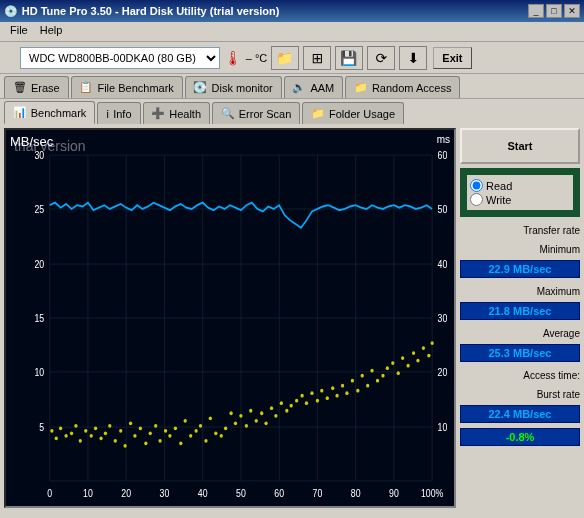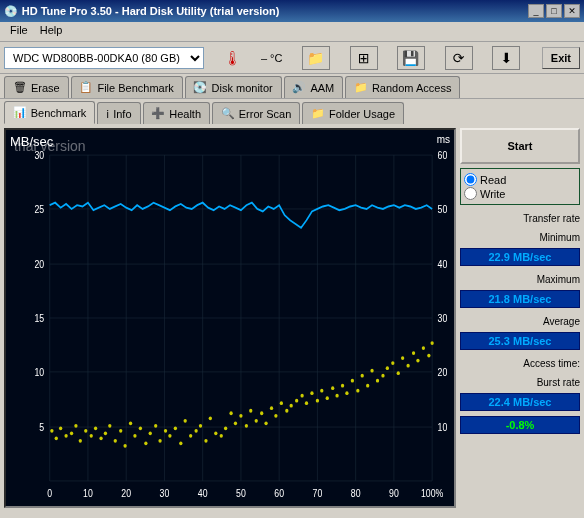--- a/index.html
+++ b/index.html
@@ -64,24 +64,23 @@
       cursor: pointer;
       font-size: 11px;
     }
 
     
     .toolbar {
       background: #d4d0c8;
       height: 32px;
       display: flex;
       align-items: center;
-      padding: 2px 4px;
+      padding: 2px 20px;
       gap: 4px;
       border-bottom: 1px solid #a0a0a0;
-      justify-content: space-between;
     }
     .disk-select {
       height: 22px;
       width: 200px;
       font-size: 11px;
       background: white;
       border: 1px solid #7f9db9;
       padding: 1px 4px;
     }
     .temp-display {
@@ -180,21 +179,21 @@
       height: 36px;
       background: #d4d0c8;
       border: 2px outset #f0ede8;
       cursor: pointer;
       font-size: 11px;
       font-weight: bold;
     }
     .radio-group {
       background: #d4d0c8;
       padding: 3px;
-      border: 1px solid #14532d;
+      border: 7px solid #14532d;
     }
     .radio-item {
       display: flex;
       align-items: center;
       gap: 3px;
       margin: 1px 0;
       font-size: 11px;
     }
     .stat-label {
       font-size: 10px;

